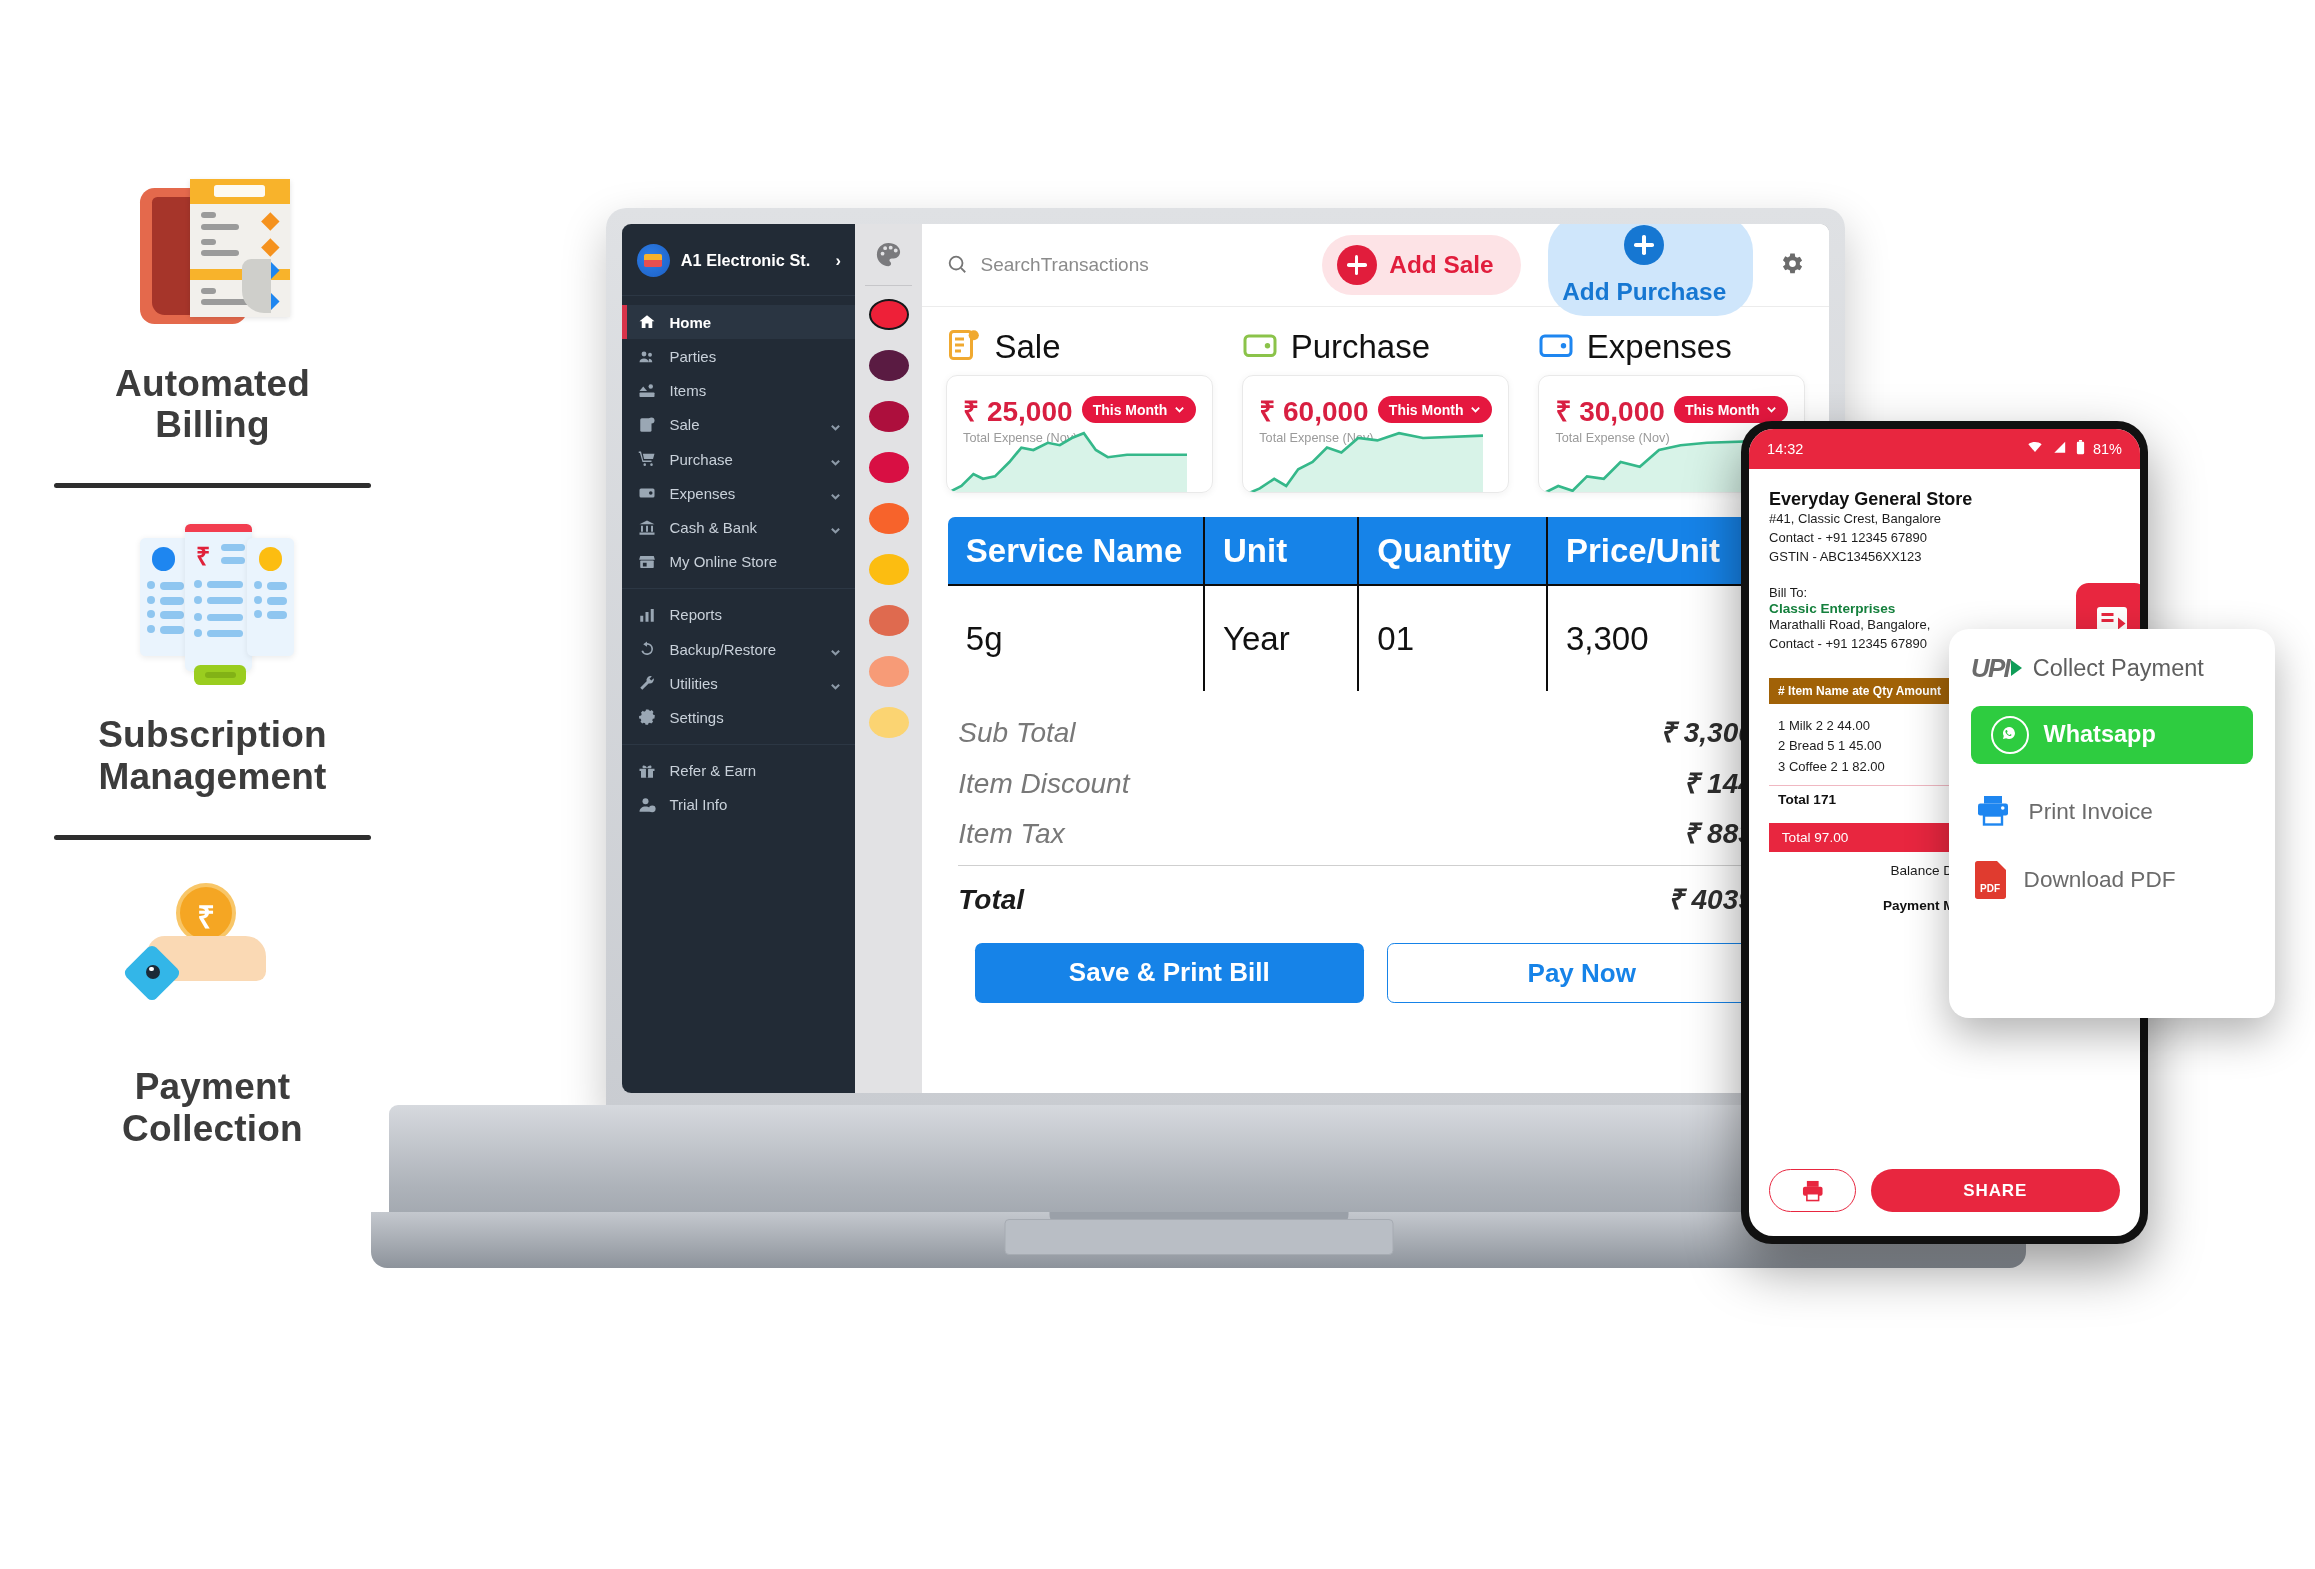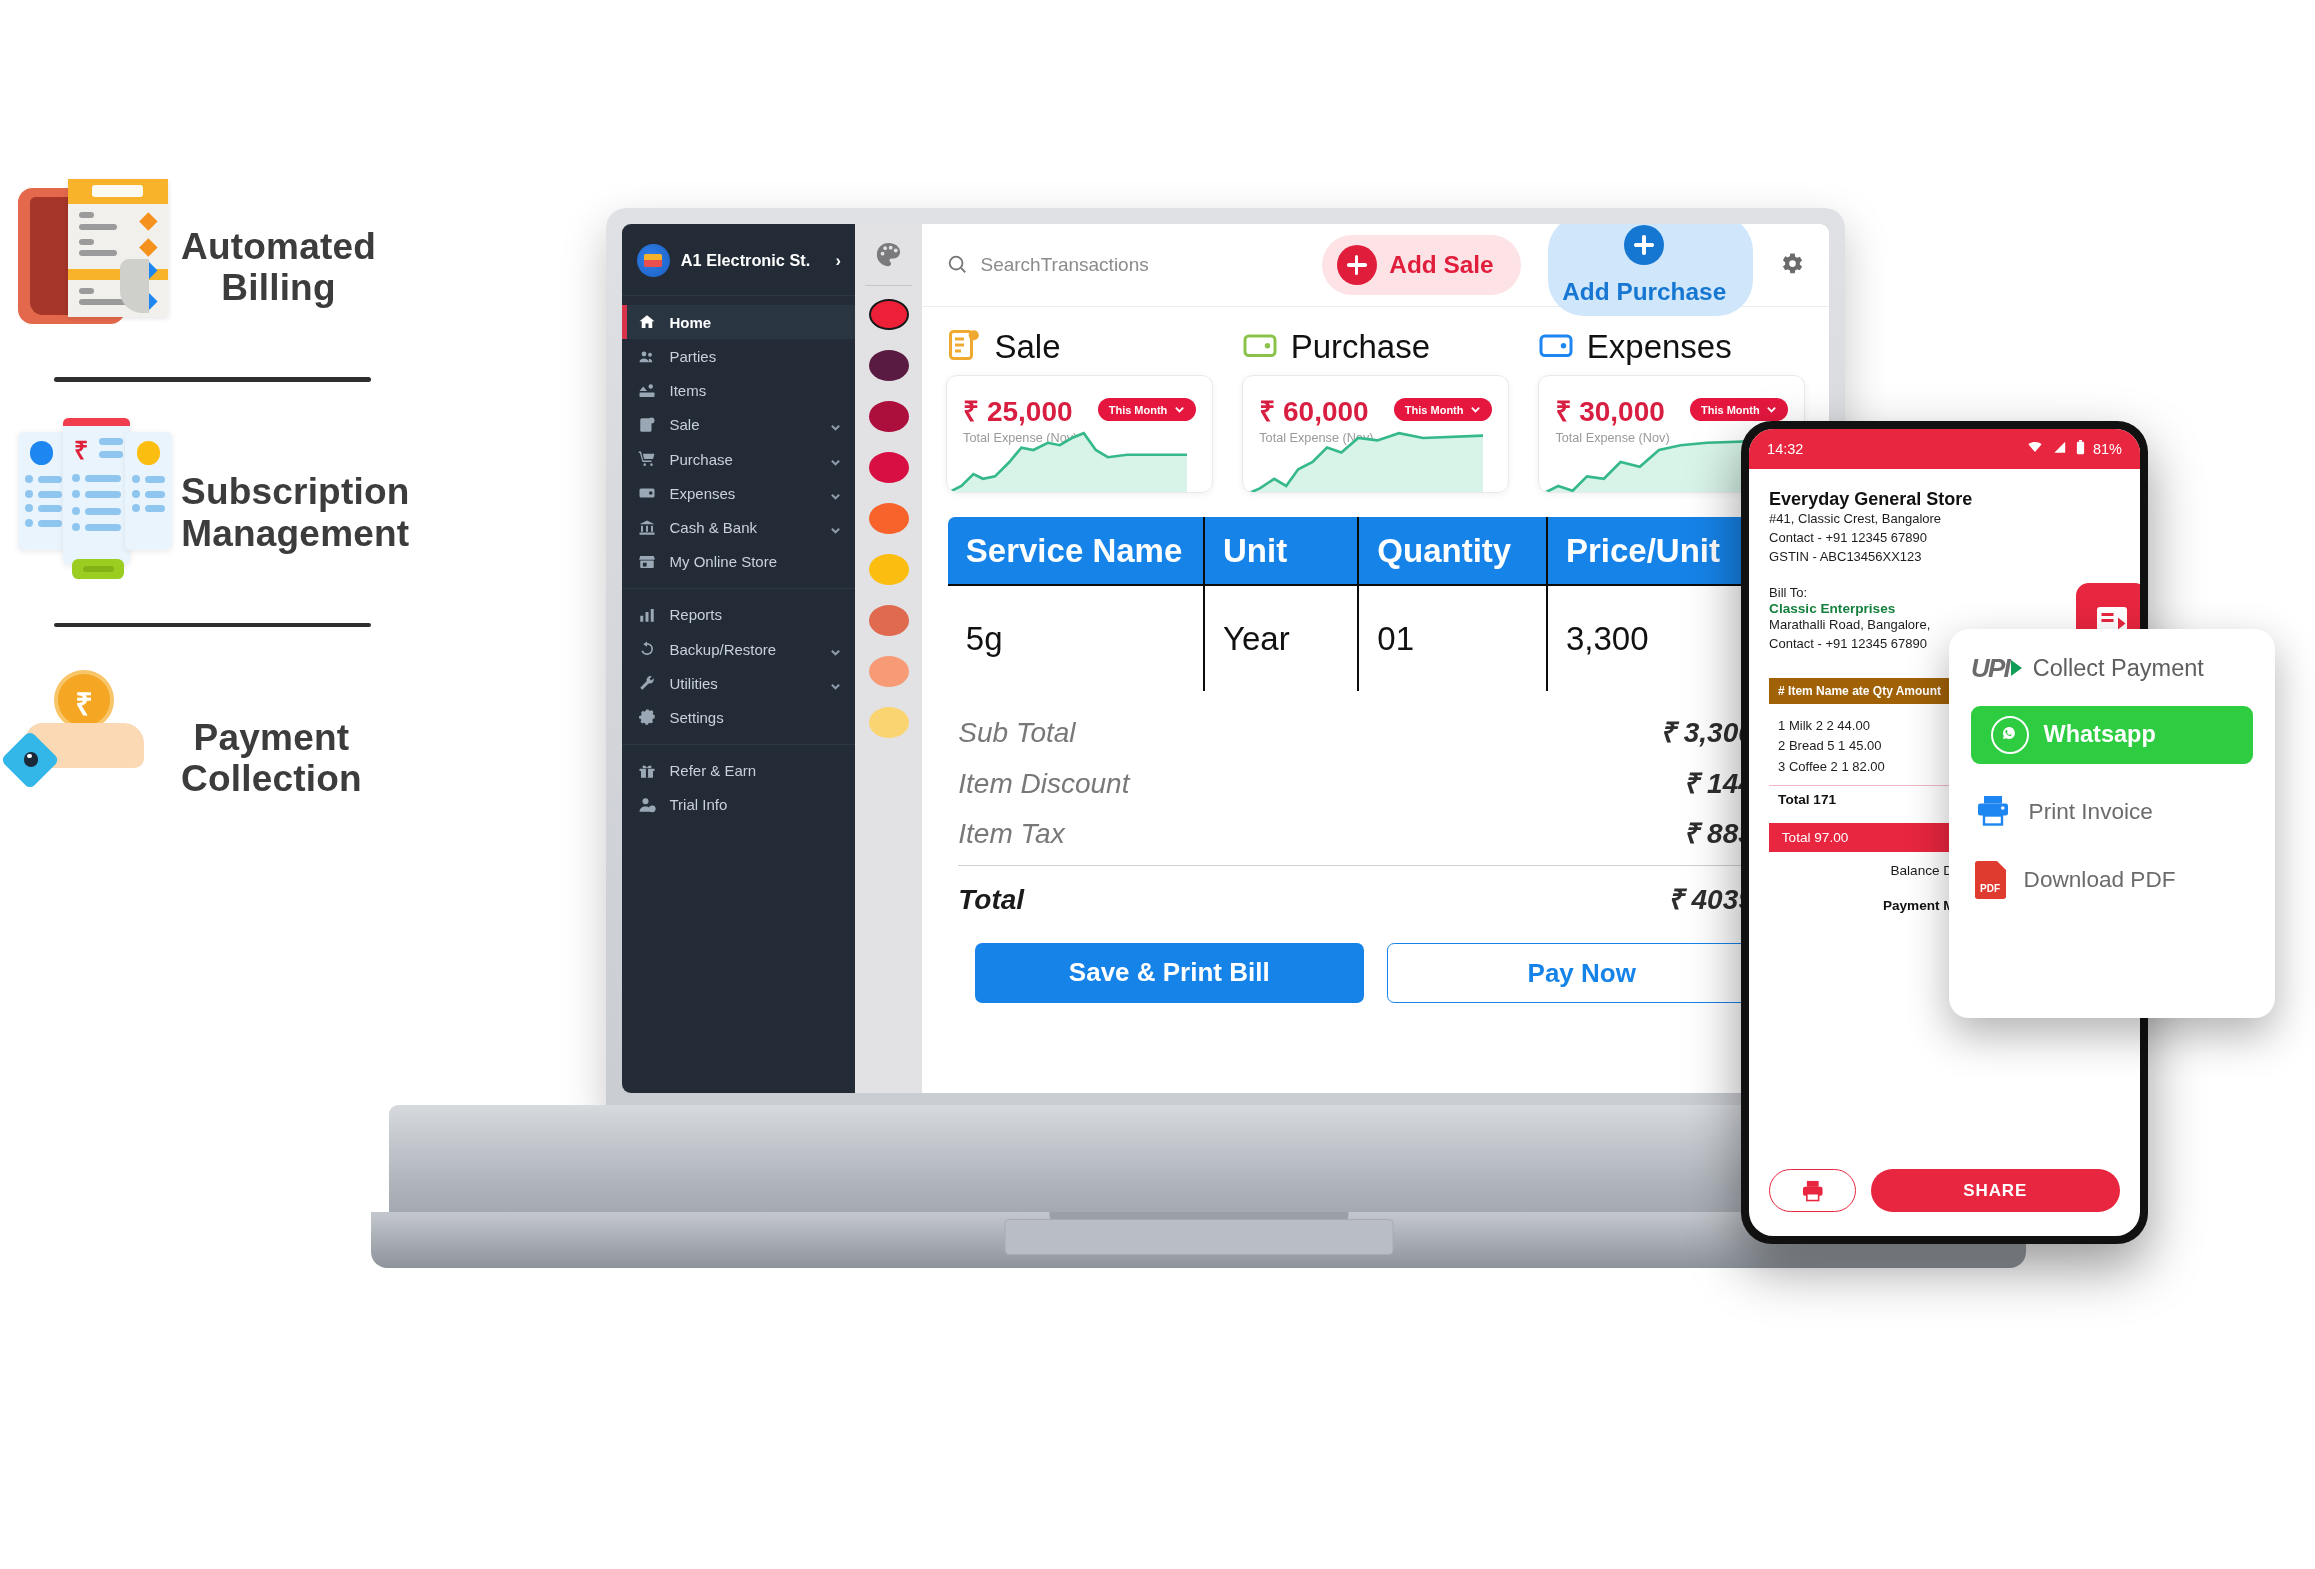--- a/index.html
+++ b/index.html
@@ -6,21 +6,21 @@
   html, body {
     width: 2316px; height: 1569px;
     background: #ffffff;
     font-family: "Liberation Sans", sans-serif;
     overflow: hidden;
   }
   .stage { position: relative; width: 2316px; height: 1569px; }
 
   
   .features { position: absolute; left: 0; top: 172px; width: 425px; }
-  .feature { display: flex; flex-direction: row; align-items: center; }
+  .feature { display: flex; flex-direction: column; align-items: center; }
   .feature-art { width: 181px; height: 167px; position: relative; }
   .feature-label {
     margin-top: 23.5px; text-align: center;
     font-size: 37px; font-weight: bold; color: #3c3c3c;
     line-height: 1.12; letter-spacing: 0.2px;
     max-width: 326px;
   }
   .feature-sep {
     width: 317px; height: 4.5px; background: #2e2e2e;
     border-radius: 2.7px; margin: 38px auto 36px;
@@ -148,21 +148,21 @@
   .gear svg { width:27px; height:27px; fill:#6b6b6b; }
 
   .cards { display:flex; gap:29px; padding:20px 23.5px 0 23.5px; }
   .card { flex:1; }
   .card-head { display:flex; align-items:center; gap:12.7px; margin-bottom:9px; }
   .card-head-title { font-size:33px; color:#111; }
   .card-box { border:0.9px solid #e9e9e9; border-radius:11px; padding:14.5px 16.3px 0 16.3px;
               box-shadow:0 1.8px 7.2px rgba(0,0,0,.05); height:118px; overflow:hidden; position:relative; }
   .card-row { display:flex; align-items:center; justify-content:space-between; }
   .card-amt { font-size:28px; font-weight:bold; color:#d81f41; }
-  .card-chip { background:#e5173f; color:#fff; font-size:11px; font-weight:bold;
+  .card-chip { background:#e5173f; color:#fff; font-size:14px; font-weight:bold;
                border-radius:18px; padding:5.4px 11px; display:flex; align-items:center; gap:6.3px; }
   .card-sub { font-size:12.7px; color:#9a9a9a; margin-top:2.7px; }
   .spark { position:absolute; left:0; right:0; bottom:-5.4px; height:72px; }
 
   .invoice { margin:22px 23.5px 0 23.5px; }
   .itable { width:100%; border-collapse:collapse; border:2.7px solid #0c0c0c;
             border-radius:9px; overflow:hidden; }
   .itable th { background:#1683e8; color:#fff; font-size:33px; font-weight:bold;
                padding:14.5px 18px; text-align:left; border-right:2.7px solid #0c0c0c; }
   .itable td { font-size:33px; color:#111; padding:20px 18px; text-align:left;

